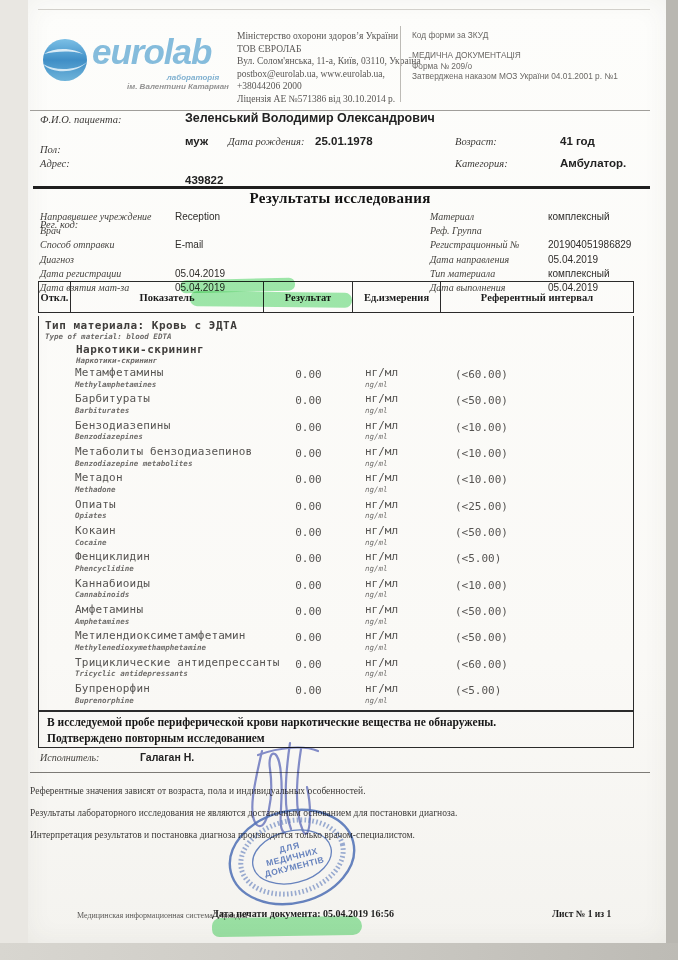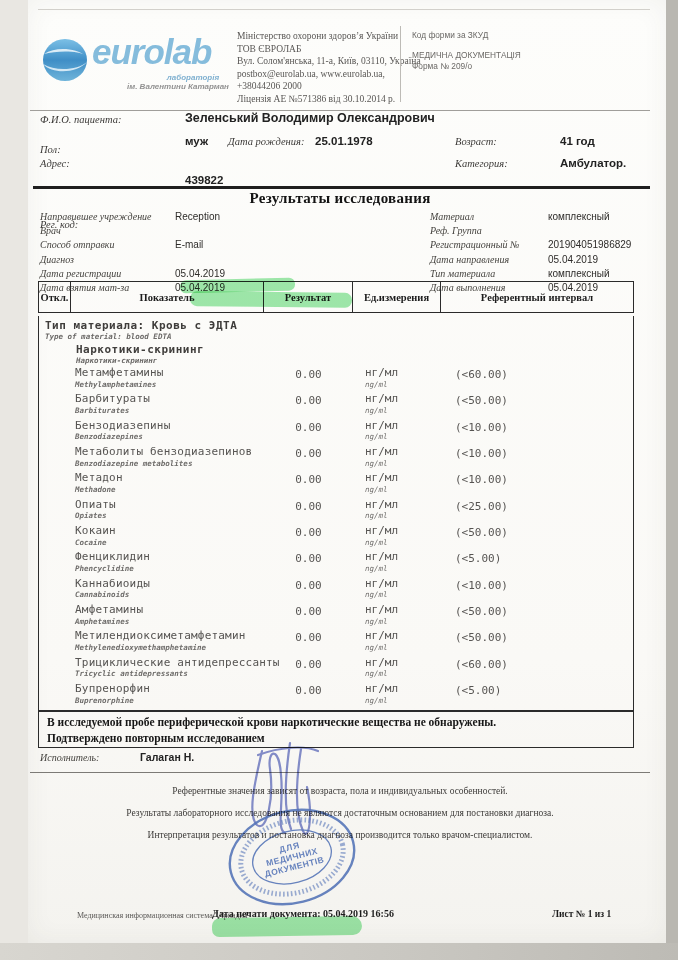--- a/index.html
+++ b/index.html
@@ -73,21 +73,21 @@
 
   
   .concl-box{position:absolute;left:38px;top:711px;width:596px;height:37px;box-sizing:border-box;
     border:1.6px solid #2b2b2b;padding:2px 8px;}
   .concl-line{font:700 11.5px/16px "Liberation Serif",serif;color:#161616;white-space:nowrap;}
 
   
   .exec-label{position:absolute;left:40px;top:752px;font:italic 10px/12px "Liberation Serif",serif;color:#45433f;}
   .exec-name{position:absolute;left:140px;top:751px;font:600 10.5px/12px "Liberation Sans",sans-serif;color:#222;}
   .hr3{position:absolute;left:30px;top:772px;width:620px;height:1px;background:#7c7a76;}
-  .disclaimers{position:absolute;left:30px;top:780px;width:620px;text-align:center;}
+  .disclaimers{position:absolute;left:30px;top:780px;width:620px;text-align:left;}
   .disclaimers div{font:9.5px/22px "Liberation Serif",serif;color:#3c3a38;}
   .foot-system{position:absolute;left:56px;top:911px;font:8px/10px "Liberation Serif",serif;color:#5a5856;margin-left:21px;}
   .foot-printed{position:absolute;left:212px;top:908px;font:700 10px/12px "Liberation Serif",serif;color:#1d1d1d;}
   .foot-sheet{position:absolute;left:552px;top:909px;font:700 9.5px/11px "Liberation Serif",serif;color:#1d1d1d;}
 
   
   .hl{position:absolute;background:#8ee69e;mix-blend-mode:multiply;opacity:.85;}
   .hl-a{left:180px;top:279px;width:115px;height:13px;border-radius:6px;transform:rotate(-1.5deg);}
   .hl-b{left:190px;top:292px;width:162px;height:15px;border-radius:7px;transform:rotate(.6deg);}
   .hl-c{left:212px;top:917px;width:150px;height:19px;border-radius:9px 11px 10px 8px;transform:rotate(-.8deg);}
@@ -128,20 +128,21 @@
     <div>Ліцензія АЕ №571386 від 30.10.2014 р.</div>
   </div>
 
   <div class="v-divider"></div>
 
   <div class="codes-block">
     <div>Код форми за ЗКУД</div>
     <div class="codes-gap"></div>
     <div>МЕДИЧНА ДОКУМЕНТАЦІЯ</div>
     <div>Форма № 209/о</div>
+    <div>Затверджена наказом МОЗ України 04.01.2001 р. №1</div>
   </div>
 
   <div class="hr1"></div>
 
   <div class="p-label" style="left:40px;top:114px;">Ф.И.О. пациента:</div>
   <div class="p-value p-name" style="left:185px;top:112px;">Зеленський Володимир Олександрович</div>
 
   <div class="p-label" style="left:40px;top:144px;">Пол:</div>
   <div class="p-value" style="left:185px;top:135px;">муж</div>
   <div class="p-label" style="left:228px;top:136px;">Дата рождения:</div>

